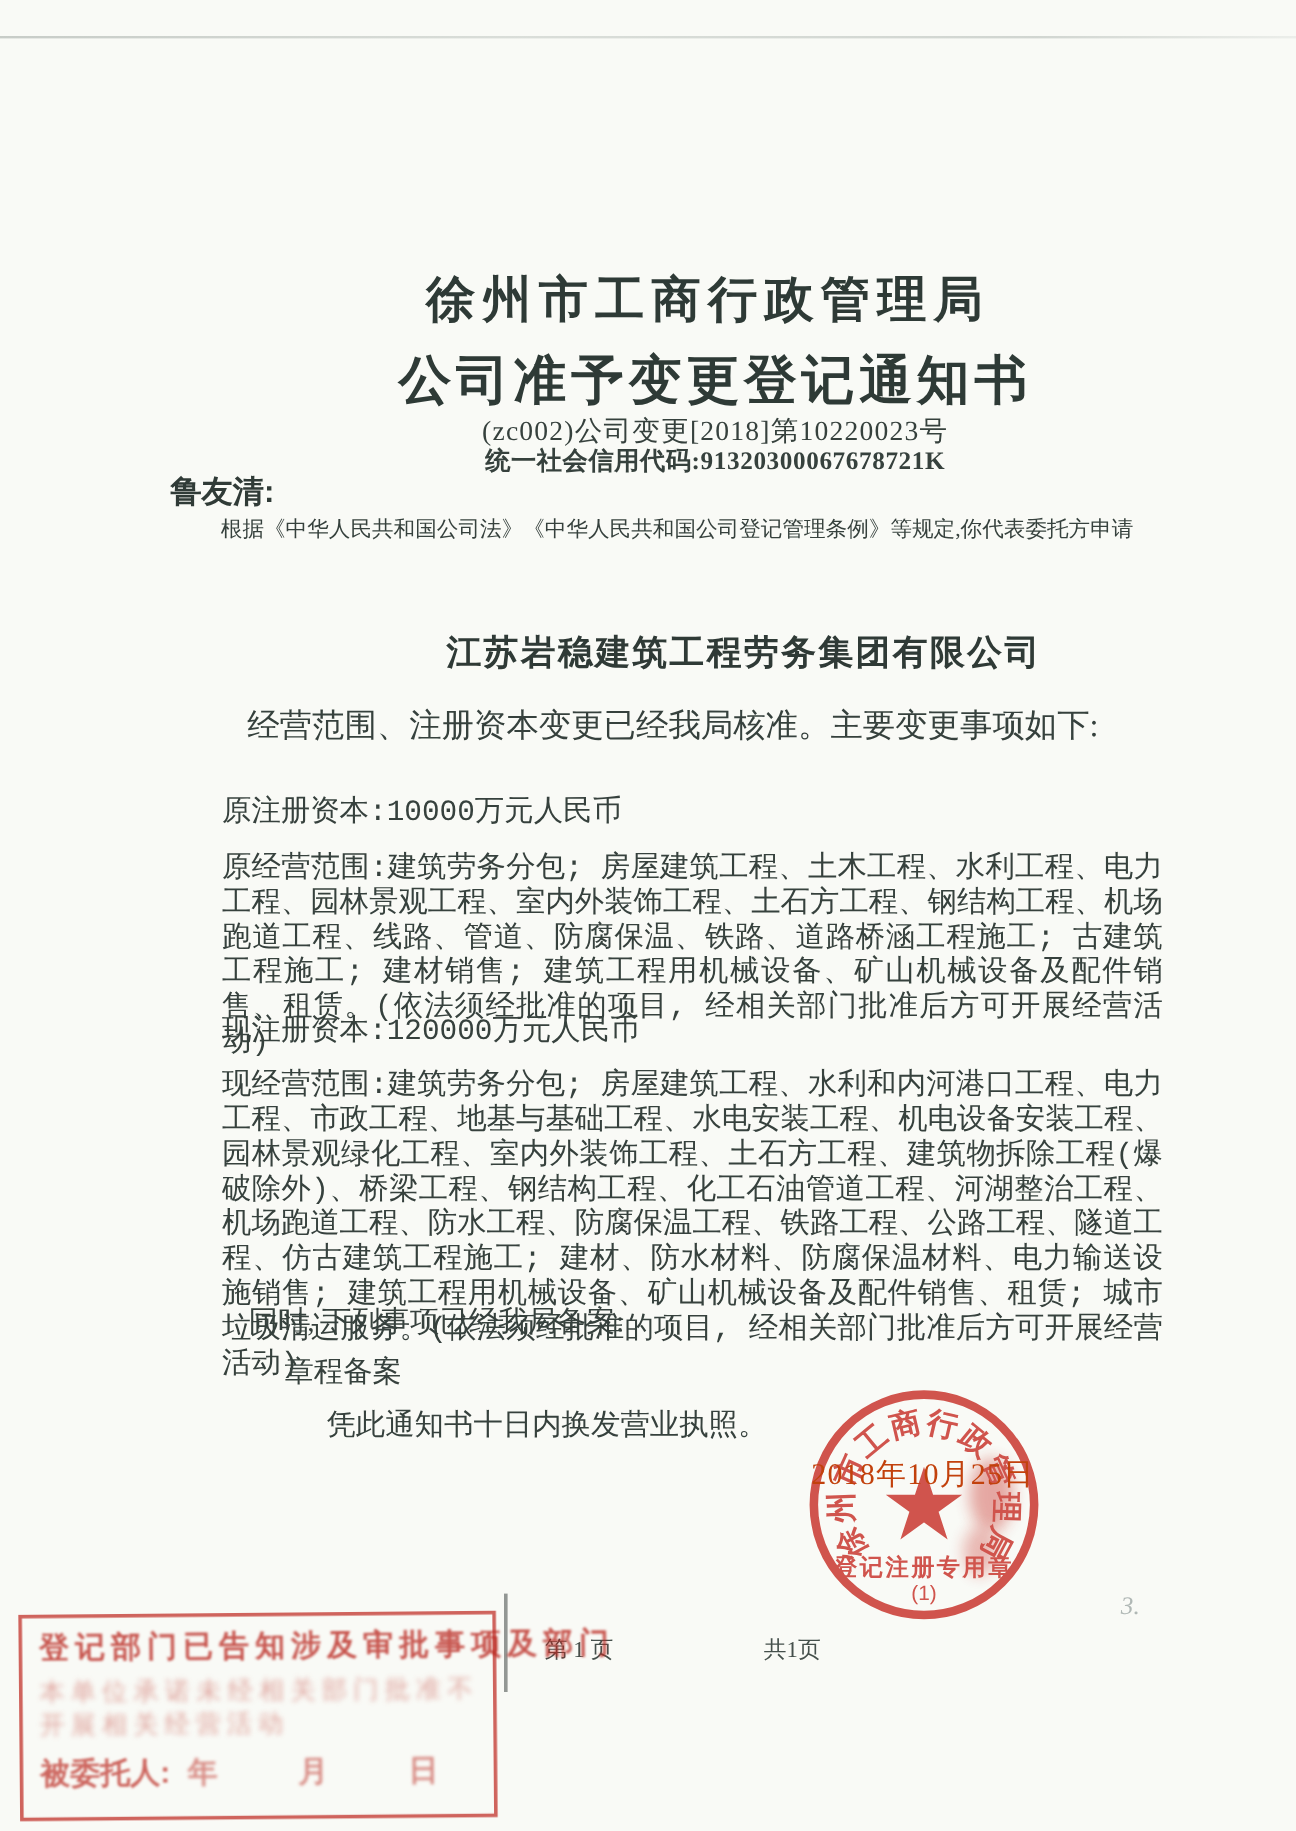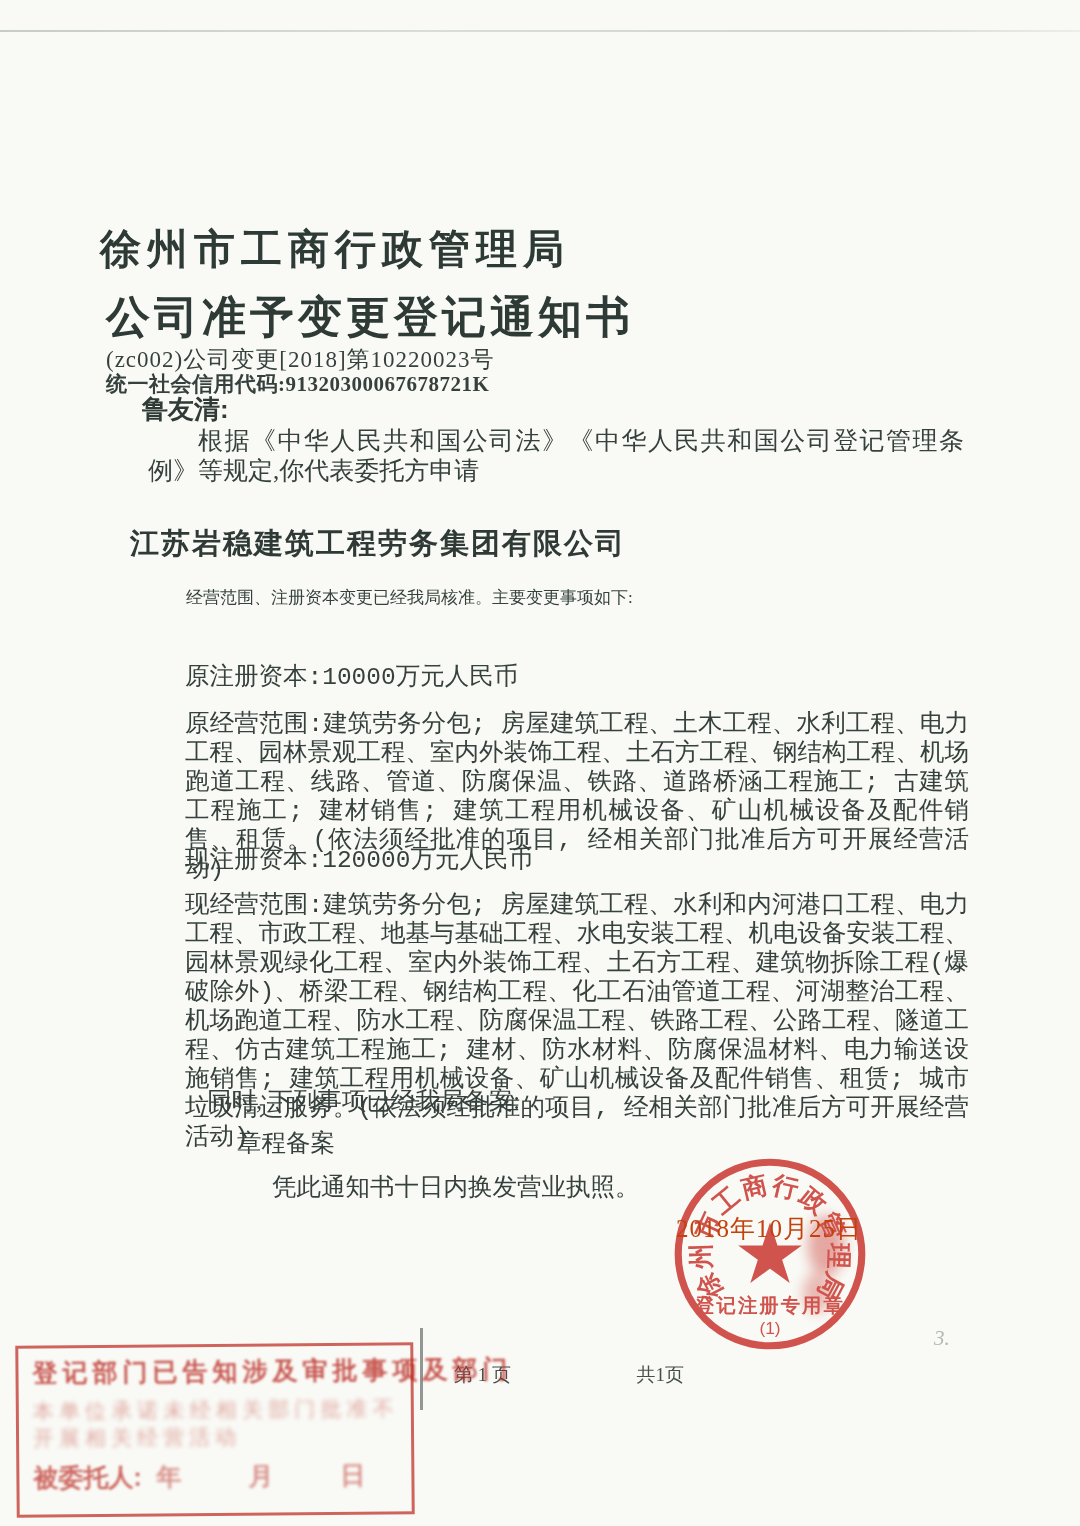--- a/index.html
+++ b/index.html
@@ -7,35 +7,35 @@
     width:1080px;height:1526px;position:relative;overflow:hidden;
     background:#f9faf6;
     font-family:"Liberation Serif","DejaVu Serif",serif;
     color:#36413d;
   }
   .scan-topline{position:absolute;left:0;top:30px;width:1080px;height:2px;
     background:linear-gradient(90deg,#b7bdb8 0%,#cfd4cf 40%,#c3c9c4 80%,#e7eae6 100%);opacity:.75;}
   .scan-vline{position:absolute;left:420px;top:1328px;width:3px;height:82px;background:#3f4644;opacity:.55;}
   .scan-mark{position:absolute;left:934px;top:1326px;font-size:21px;color:#9fa8a6;font-style:italic;opacity:.8;}
 
-  .centered{position:absolute;left:70px;width:980px;}
+  .centered{position:absolute;left:70px;width:980px;text-align:center;}
   .agency-title{top:222px;font-family:"Liberation Sans","DejaVu Sans",sans-serif;
     font-size:41px;font-weight:bold;letter-spacing:6px;color:#2e3a36;padding-left:30px;}
   .doc-title{top:288px;font-family:"Liberation Sans","DejaVu Sans",sans-serif;
     font-size:44px;font-weight:bold;letter-spacing:4px;color:#2e3a36;padding-left:36px;}
   .doc-number{top:344px;font-size:23px;letter-spacing:1px;padding-left:36px;}
   .credit-code{top:370px;font-size:21px;font-weight:bold;letter-spacing:.5px;padding-left:36px;}
 
   .salutation{position:absolute;left:142px;top:392px;font-size:26px;font-weight:bold;
     font-family:"Liberation Sans","DejaVu Sans",sans-serif;color:#303b37;}
-  .intro{position:absolute;left:148px;top:426px;width:816px;font-size:25px;line-height:30px;
+  .intro{position:absolute;left:148px;top:426px;width:816px;font-size:18px;line-height:30px;
     text-indent:2em;text-align:justify;}
   .company-name{top:524px;font-size:29px;font-weight:bold;letter-spacing:2px;
     font-family:"Liberation Sans","DejaVu Sans",sans-serif;color:#2f3a36;padding-left:60px;}
-  .approval-line{position:absolute;left:152px;top:586px;width:816px;font-size:17px;text-indent:2em;}
+  .approval-line{position:absolute;left:152px;top:586px;width:816px;font-size:27px;text-indent:2em;}
 
   .para{position:absolute;left:185px;width:784px;font-size:24.5px;line-height:29px;text-align:justify;font-family:Liberation Mono, monospace;}
   .p-old-capital{top:663px;}
   .p-old-scope{top:710px;}
   .p-new-capital{top:846px;}
   .p-new-scope{top:891px;}
   .p-filing-intro{position:absolute;left:180px;top:1084px;font-size:24.5px;margin-left:27px;}
   .p-filing-item{position:absolute;left:197px;top:1126px;font-size:24.5px;margin-left:40px;}
   .p-instruction{position:absolute;left:236px;top:1170px;font-size:24.5px;margin-left:36px;}
 

